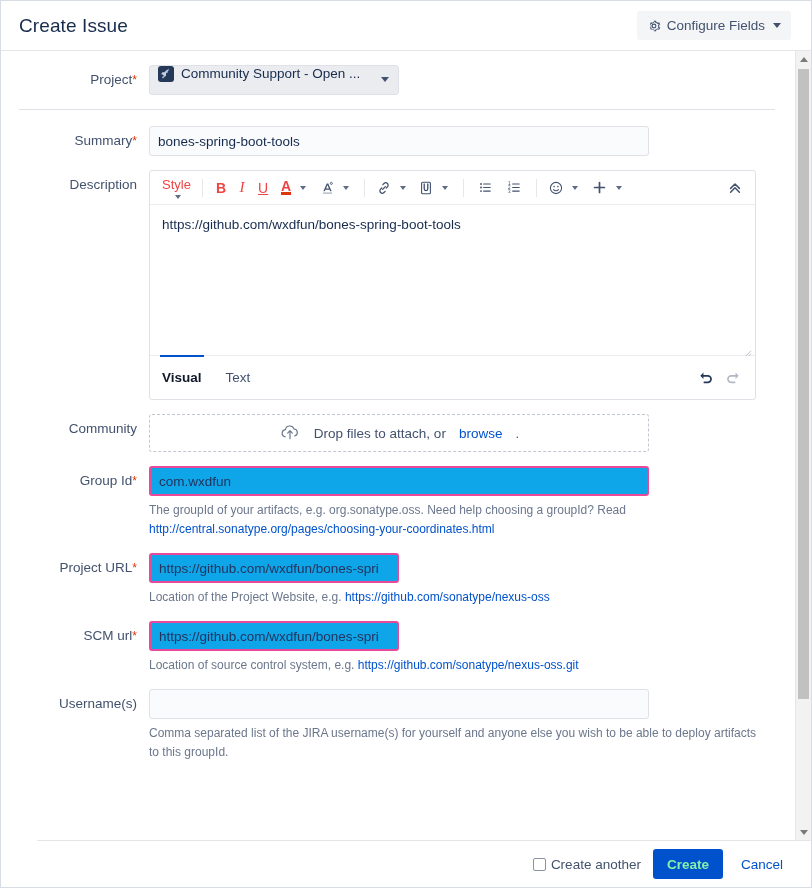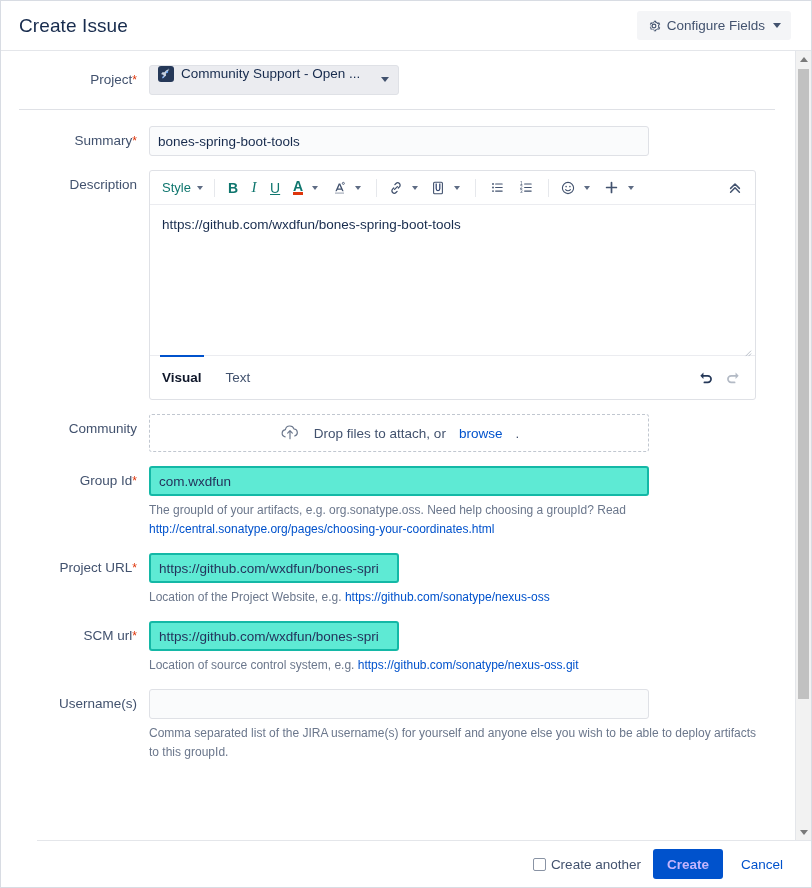--- a/index.html
+++ b/index.html
@@ -125,22 +125,22 @@
     height: 30px; width: 500px;
     background: #fafbfc;
     border: 1px solid #dfe1e6;
     border-radius: 3px;
     padding: 0 8px;
     font-size: 13.5px; color: #172B4D;
     font-family: "Liberation Sans", sans-serif;
     outline: none;
   }
   .txt.autofill {
-    background: #5eead4;
-    border: 2px solid #14b8a6;
+    background: #0ea5e9;
+    border: 2px solid #ec4899;
     color: #24335c;
   }
   .txt.narrow { width: 250px; }
   .hint {
     font-size: 12px; color: #6B778C;
     line-height: 19px;
     margin-top: 5px;
     max-width: 610px;
   }
   .hint a, .lnk { color: #0052CC; text-decoration: none; }
@@ -154,22 +154,23 @@
   .toolbar {
     height: 34px;
     border-bottom: 1px solid #ebecf0;
     display: flex; align-items: center;
     padding: 0 8px 0 10px;
     gap: 0px;
   }
   .tb-item {
     display: inline-flex; align-items: center; justify-content: center;
     height: 24px; min-width: 20px; padding: 0 3px;
-    color: #0f766e; font-size: 13px; cursor: pointer;
+    color: #ef4444; font-size: 13px; cursor: pointer;
     border-radius: 3px;
+    flex-direction: column;
   }
   .tb-item.style-item { padding: 0 4px 0 2px; gap: 3px; font-size: 13px; }
   .tb-sep { width: 1px; height: 18px; background: #e6e8ec; margin: 0 7px; }
   .mini-caret {
     width: 0; height: 0; margin-left: 3px;
     border-left: 3.5px solid transparent;
     border-right: 3.5px solid transparent;
     border-top: 4.5px solid #5E6C84;
   }
   .tb-spacer { flex: 1 1 auto; }
@@ -218,21 +219,21 @@
     background: #fff;
     display: flex; align-items: center; justify-content: flex-end;
     padding: 0 22px 0 0; gap: 12px; margin-left: 36px;
   }
   .chk-wrap { display: inline-flex; align-items: center; gap: 5px; font-size: 13.5px; color: #42526E; cursor: pointer; }
   .chk {
     width: 13px; height: 13px; border: 1px solid #8993a4;
     border-radius: 2px; background: #fff; display: inline-block;
   }
   .btn-create {
-    background: #0052CC; color: #c4b5fd; border: none; border-radius: 3px;
+    background: #0052CC; color: #86efac; border: none; border-radius: 3px;
     height: 30px; padding: 0 14px; font-size: 13.5px; font-weight: 700;
     font-family: "Liberation Sans", sans-serif; cursor: pointer;
   }
   .btn-cancel {
     color: #0052CC; font-size: 13.5px; cursor: pointer; background: none; border: none;
     font-family: "Liberation Sans", sans-serif;
   }
   
   .scrollbar {
     position: absolute; right: 0; top: 0; bottom: 0; width: 16px;

